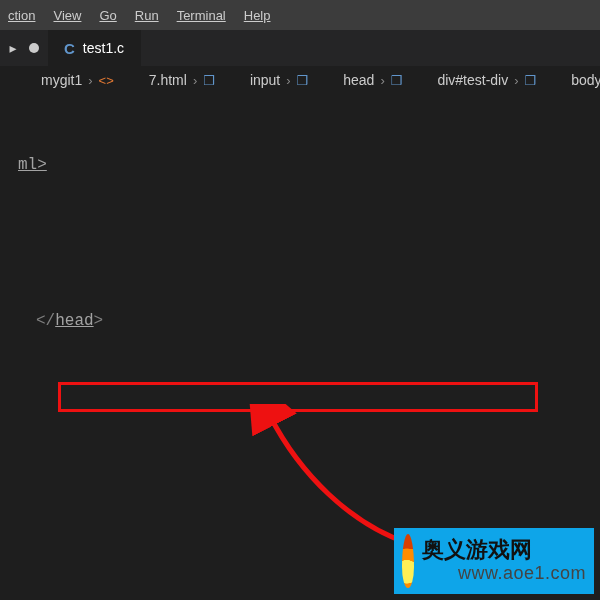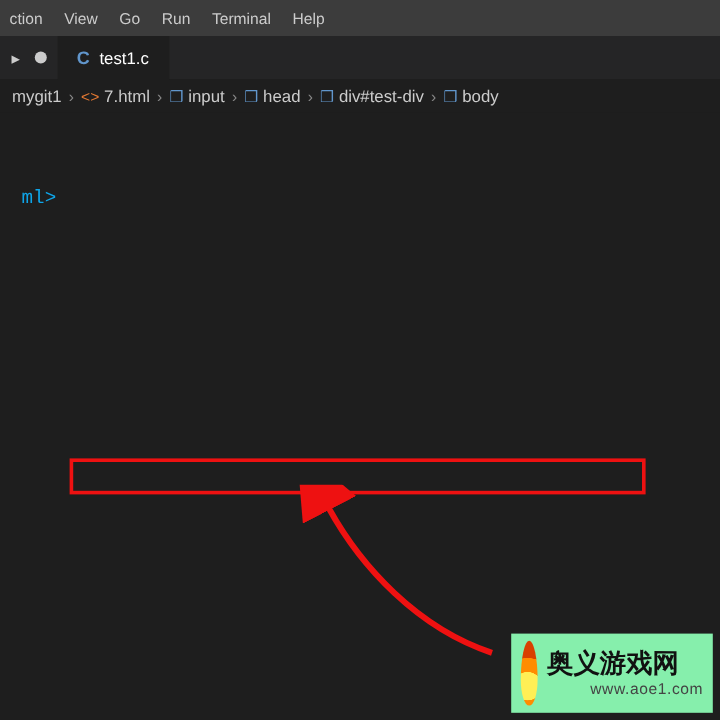--- a/index.html
+++ b/index.html
@@ -14,20 +14,21 @@
   }
   .menubar {
     height: 30px;
     background: #3c3c3c;
     display: flex;
     align-items: center;
     padding: 0 8px;
     color: #cccccc;
     font-size: 13px;
     gap: 18px;
+    text-decoration: underline;
   }
   .menubar span { cursor: default; }
   .tabs {
     height: 36px;
     background: #252526;
     display: flex;
     align-items: center;
   }
   .tab {
     height: 100%;
@@ -57,61 +58,61 @@
     background: #1e1e1e;
     display: flex;
     align-items: center;
     padding: 0 10px;
     font-size: 14px;
     color: #a0a0a0;
     gap: 6px;
     white-space: nowrap;
   }
   .crumb { display: flex; align-items: center; gap: 4px; }
-  .crumb .lbl { color: #cccccc; }
+  .crumb .lbl { color: #cccccc; margin-left: 31px; }
   .chev { color: #888; font-size: 13px; }
   .cube-icon { color: #6196cc; font-size: 13px; }
   .html-icon { color: #e37933; font-size: 13px; }
   .editor {
     padding: 6px 0 0 0;
     font-family: Consolas, "Courier New", monospace;
     font-size: 16px;
     line-height: 26px;
     color: #d4d4d4;
     white-space: pre;
     position: relative;
   }
   .line { padding-left: 18px; height: 26px; }
   .t-tag  { color: #808080; }     
-  .t-name { color: #0ea5e9; }
+  .t-name { color: #a3a3a3; text-decoration: underline; }
   .ind1 { padding-left: 36px; }
   .outline {
     position: absolute;
     border: 3px solid #e11; 
     pointer-events: none;
   }
   .arrow-svg { position: absolute; pointer-events: none; }
   .watermark {
     position: absolute;
     right: 6px; bottom: 6px;
-    width: 168px; height: 66px;
-    background: #86efac;
+    width: 200px; height: 66px;
+    background: #0ea5e9;
     display: flex;
     align-items: center;
     padding: 4px 8px;
     gap: 8px;
   }
   .flame {
     width: 42px; height: 54px;
     background: radial-gradient(circle at 40% 70%, #ffef55 0 30%, #ff8c00 31% 60%, #d84000 61% 100%);
     border-radius: 50% 50% 50% 50% / 60% 60% 40% 40%;
   }
   .wm-txt { display:flex; flex-direction:column; line-height:1.2;}
   .wm-cn { font-family: "SimHei","Microsoft YaHei",sans-serif; font-size:22px; font-weight:bold; color:#111;}
-  .wm-url { font-family: Arial; font-size:13px; color:#444; letter-spacing:0.5px;margin-left:36px;}
+  .wm-url { font-family: Arial; font-size:18px; color:#444; letter-spacing:0.5px;margin-left:36px;}
 </style>
 </head>
 <body>
 
 <div class="menubar">
   <span>ction</span>
   <span>View</span>
   <span>Go</span>
   <span>Run</span>
   <span>Terminal</span>
@@ -156,20 +157,21 @@
     <span class="chev">›</span>
   <span class="crumb">
     <span class="cube-icon">❒</span>
     <span class="lbl">body</span>
   </span>
 </div>
 
 <div class="editor">
   <div class="line"><span class="t-name">ml&gt;</span></div>
   <div class="line"></div>
+  <div class="line ind1"><span class="t-tag">&lt;/</span><span class="t-name">head</span><span class="t-tag">&gt;</span></div>
   <div class="line"></div>
   <div class="line"></div>
   
   
   
   
   
   
 
   

